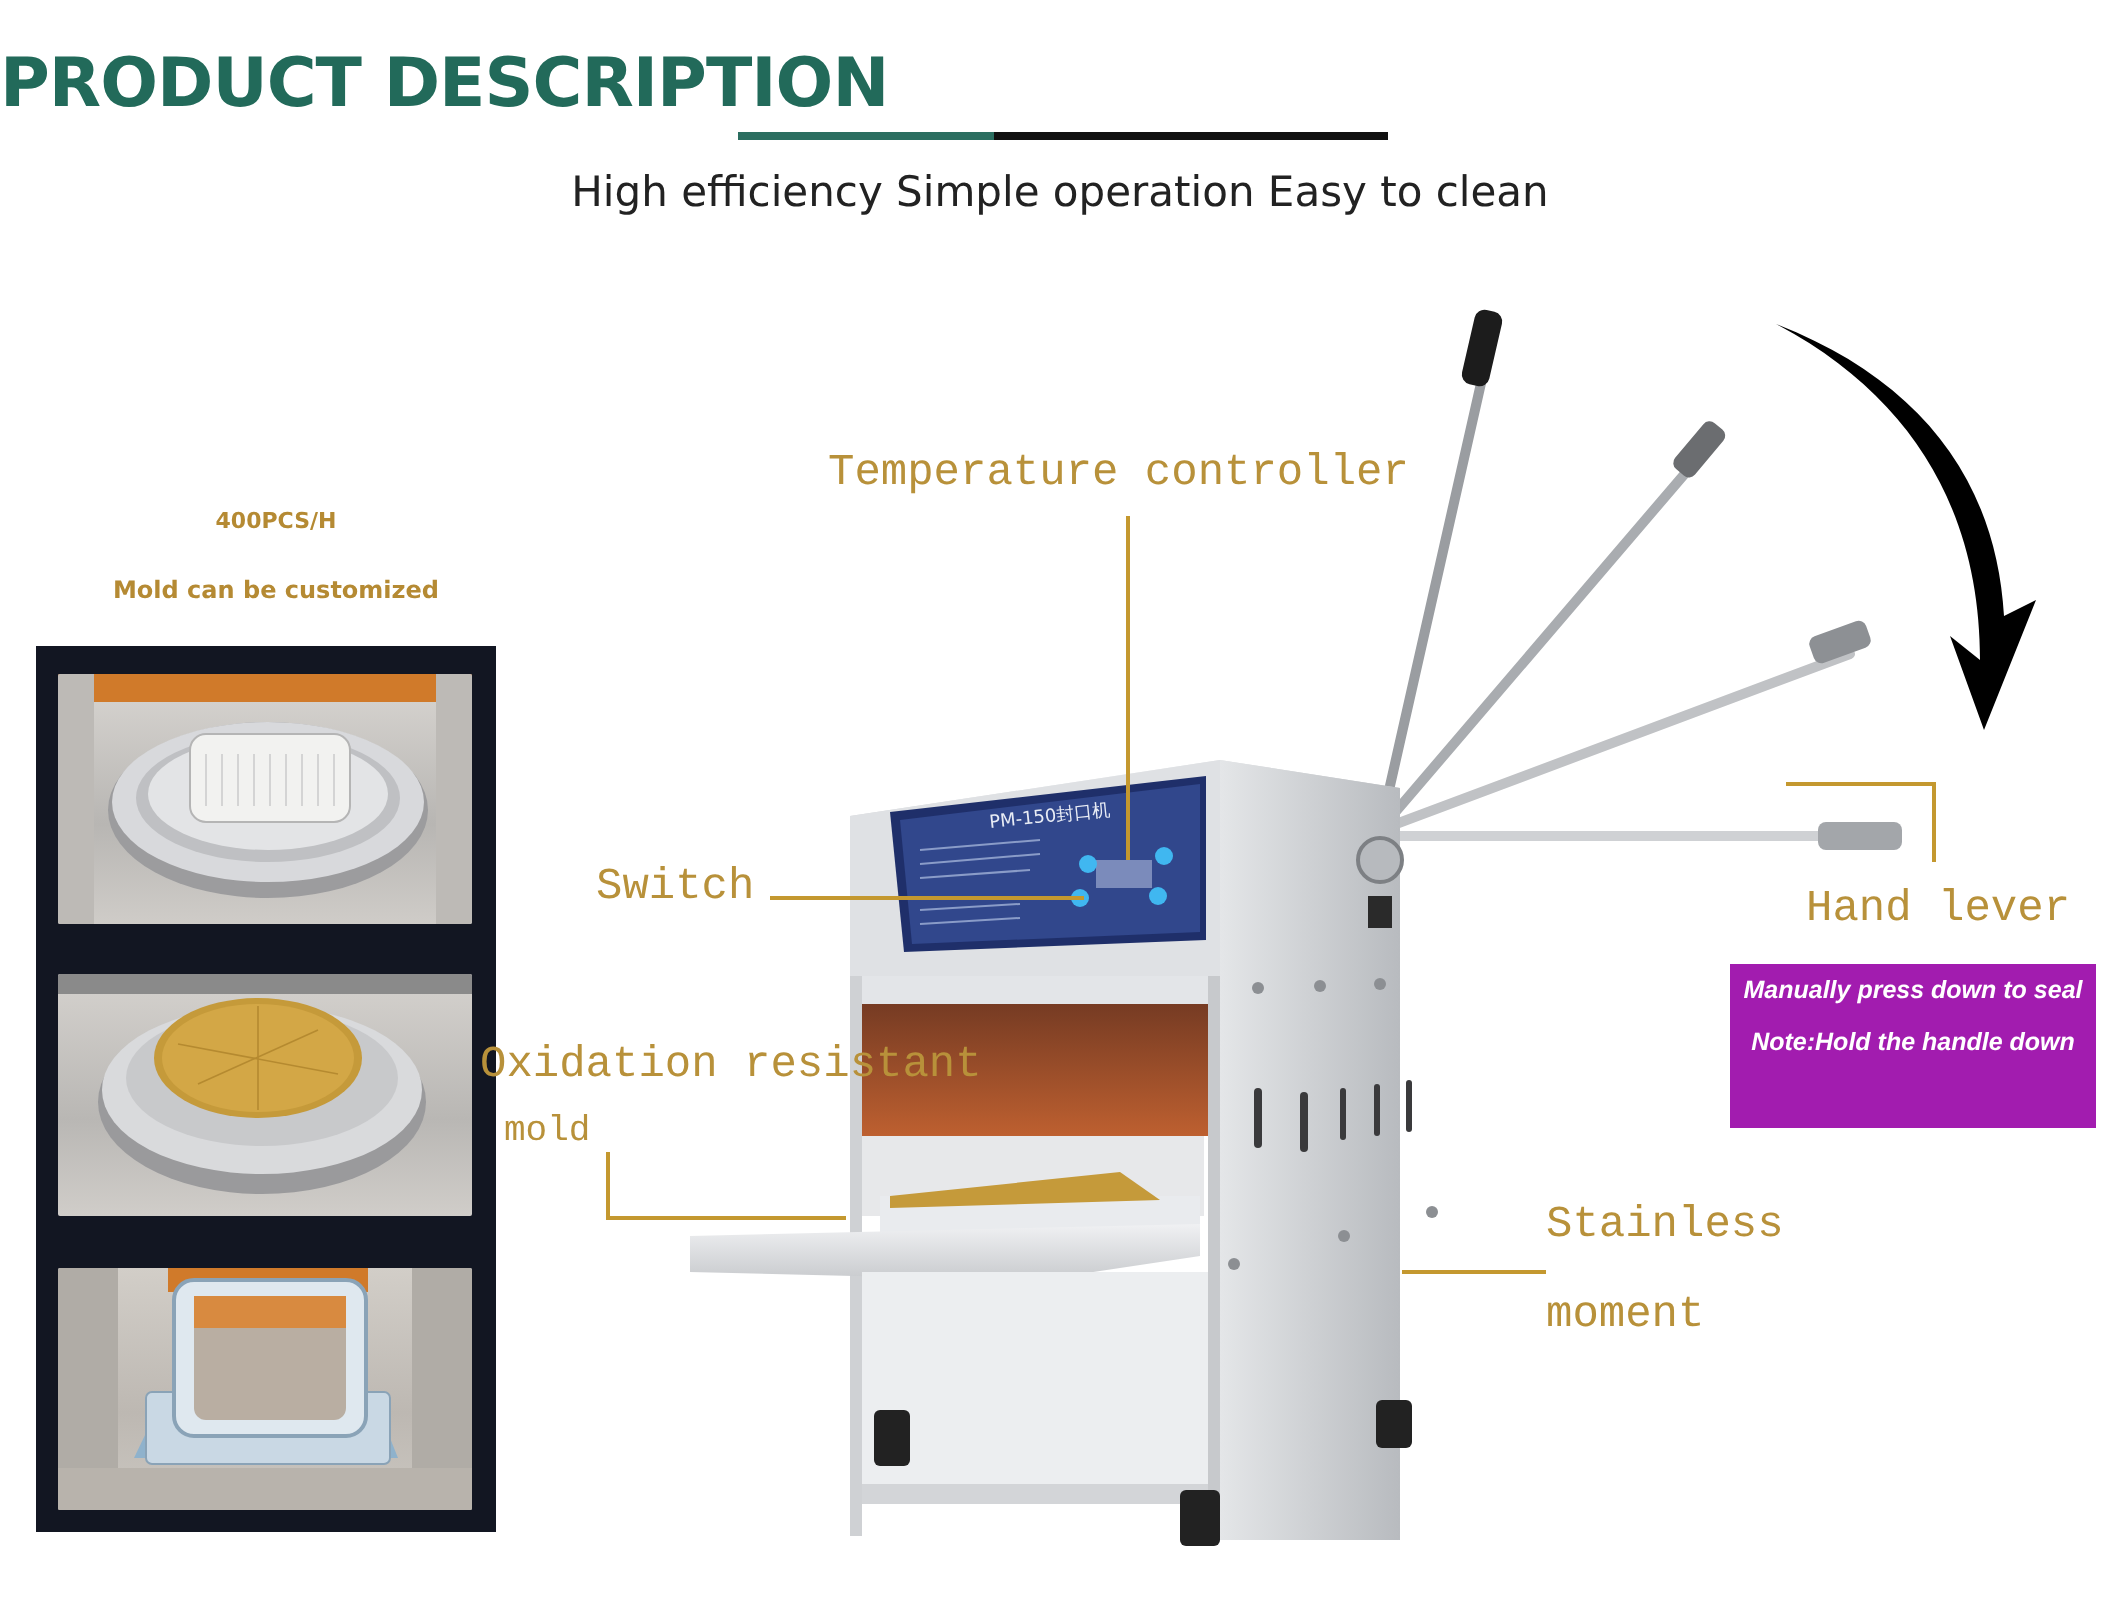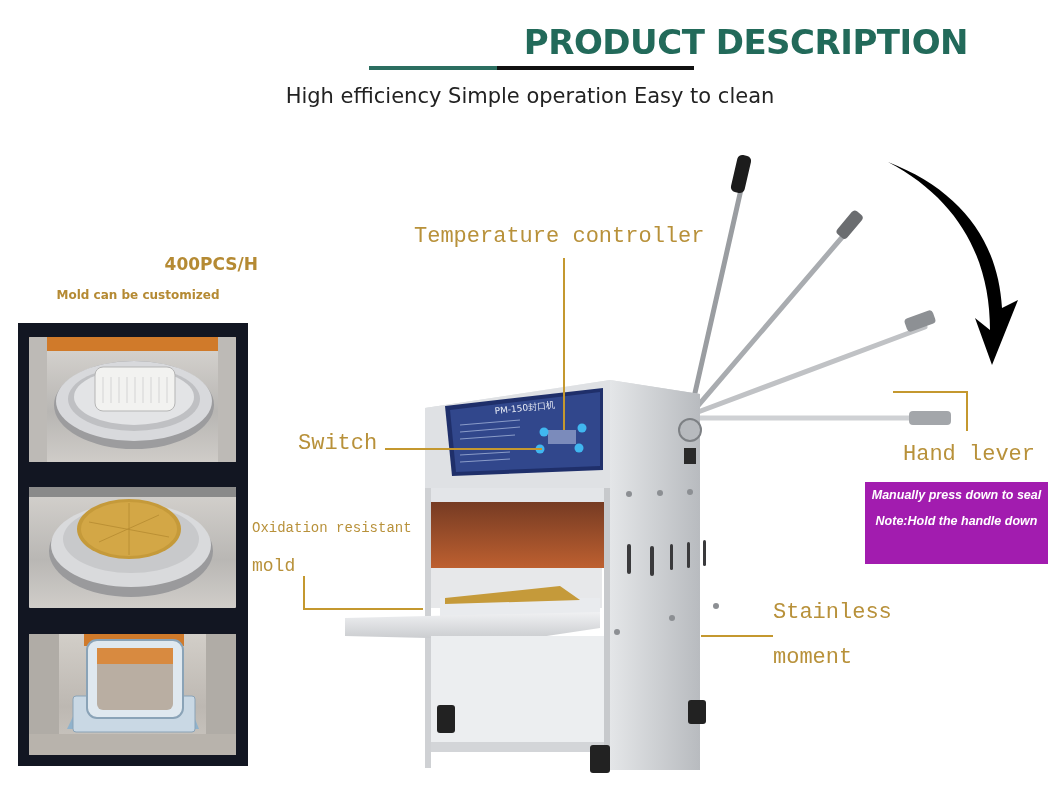--- a/index.html
+++ b/index.html
@@ -1,38 +1,38 @@
 <!DOCTYPE html>
 <html><head>
 <meta charset="utf-8">
 <style>
   html,body{margin:0;padding:0;background:#fff;}
   body{width:1060px;height:808px;position:relative;overflow:hidden;font-family:"DejaVu Sans",sans-serif;}
   .abs{position:absolute;}
-  .title{left:0;width:968px;top:22px;text-align:right;font-family:"DejaVu Sans",sans-serif;font-weight:bold;font-size:34px;color:#226a5a;letter-spacing:-0.5px;}
+  .title{left:0;width:968px;top:22px;text-align:left;font-family:"DejaVu Sans",sans-serif;font-weight:bold;font-size:34px;color:#226a5a;letter-spacing:-0.5px;}
   .title-underline-green{left:369px;top:66px;width:128px;height:4px;background:#2b6e60;}
   .title-underline-black{left:497px;top:66px;width:197px;height:4px;background:#111;}
   .subtitle{left:0;width:1060px;top:84px;text-align:center;font-size:21px;color:#222;}
   .gold-bold{color:#b58a33;font-weight:bold;}
   .lbl{font-family:Liberation Mono, monospace;font-size:22px;color:#b8913a;white-space:nowrap;}
   .line{background:#c4982f;}
   .panel{left:18px;top:323px;width:230px;height:443px;background:#121622;}
   .photo{position:absolute;left:11px;width:207px;overflow:hidden;border-radius:1px;}
   .red-box{left:865px;top:482px;width:183px;height:82px;background:#a21caf;color:#fff;font-family:"Liberation Sans",sans-serif;font-style:italic;font-weight:bold;font-size:12.5px;text-align:center;line-height:26px;}
   .red-box div{white-space:nowrap;}
 </style>
 </head>
 <body>
 
 <div class="abs title">PRODUCT DESCRIPTION</div>
 <div class="abs title-underline-green"></div>
 <div class="abs title-underline-black"></div>
 <div class="abs subtitle">High efficiency Simple operation Easy to clean</div>
 
-<div class="abs gold-bold" style="left:18px;width:240px;top:254px;text-align:right;font-size:17px;">400PCS/H</div>
+<div class="abs gold-bold" style="left:18px;width:240px;top:254px;text-align:center;font-size:11px;">400PCS/H</div>
 <div class="abs gold-bold" style="left:18px;width:240px;top:288px;text-align:center;font-size:12px;">Mold can be customized</div>
 
 <div class="abs panel">
 
   <div class="photo" style="top:14px;height:125px;background:linear-gradient(#d9d6d2,#b8b6b3 60%,#cfccc8);">
     <svg width="207" height="125" viewBox="0 0 207 125">
       <rect x="0" y="0" width="207" height="14" fill="#d07a2a"></rect>
       <rect x="0" y="0" width="18" height="125" fill="#bdbab6"></rect>
       <rect x="189" y="0" width="18" height="125" fill="#bdbab6"></rect>
       <ellipse cx="105" cy="68" rx="80" ry="44" fill="#9c9c9e"></ellipse>
@@ -180,21 +180,21 @@
 <div class="abs line" style="left:563px;top:258px;width:2px;height:172px;"></div>
 <div class="abs line" style="left:385px;top:448px;width:157px;height:2px;"></div>
 <div class="abs line" style="left:303px;top:576px;width:2px;height:33px;"></div>
 <div class="abs line" style="left:303px;top:608px;width:120px;height:2px;"></div>
 <div class="abs line" style="left:893px;top:391px;width:75px;height:2px;"></div>
 <div class="abs line" style="left:966px;top:391px;width:2px;height:40px;"></div>
 <div class="abs line" style="left:701px;top:635px;width:72px;height:2px;"></div>
 
 <div class="abs lbl" style="left:414px;top:224px;">Temperature controller</div>
 <div class="abs lbl" style="left:298px;top:431px;">Switch</div>
-<div class="abs lbl" style="left:252px;top:520px;font-size:14px;text-align:center;">Oxidation resistant</div>
+<div class="abs lbl" style="left:240px;top:520px;font-size:22px;text-align:center;">Oxidation resistant</div>
 <div class="abs lbl" style="left:252px;top:556px;font-size:18px;">mold</div>
 <div class="abs lbl" style="left:903px;top:442px;">Hand lever</div>
 <div class="abs lbl" style="left:773px;top:600px;">Stainless</div>
 <div class="abs lbl" style="left:773px;top:645px;">moment</div>
 
 <div class="abs red-box">
   <div>Manually press down to seal</div>
   <div>Note:Hold the handle down</div>
 </div>
 

